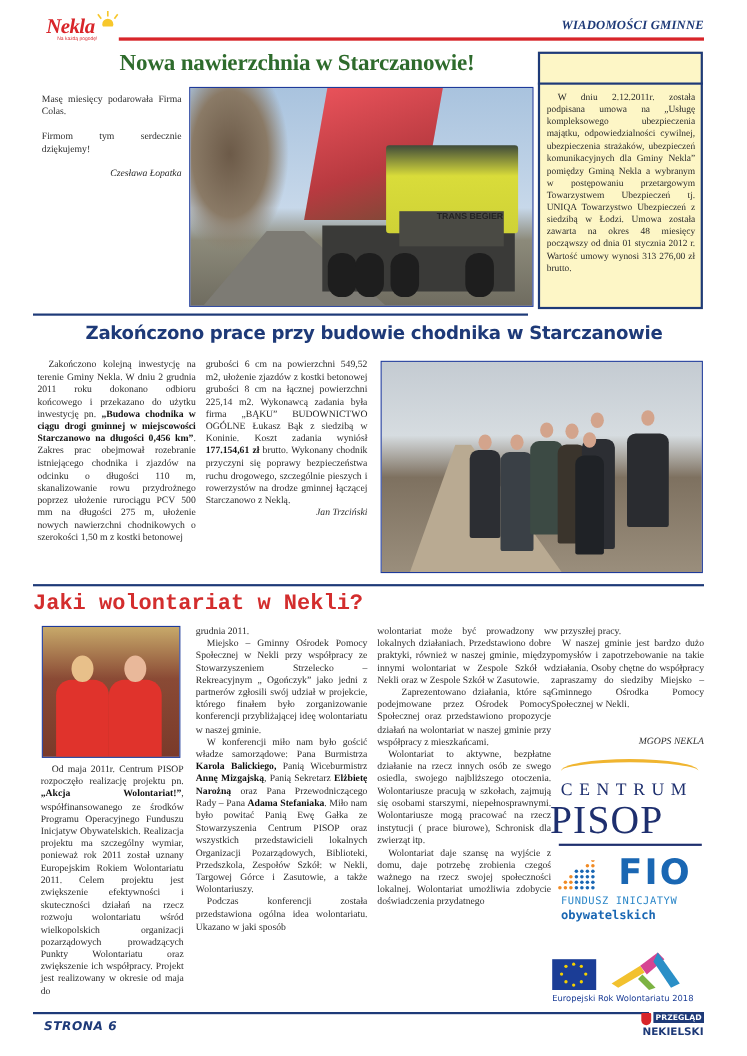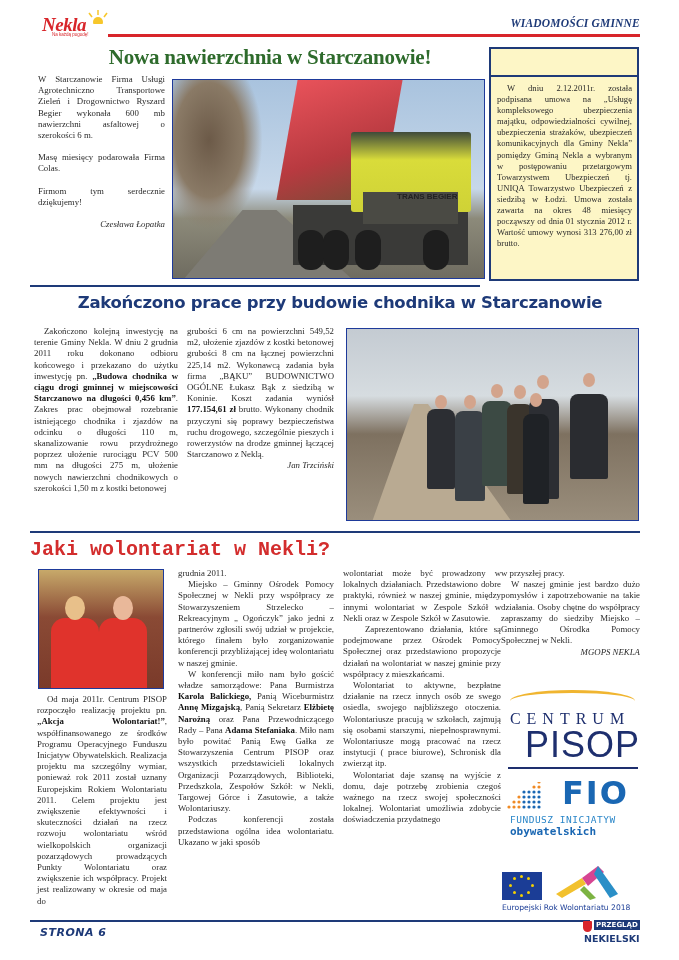--- a/index.html
+++ b/index.html
@@ -59,21 +59,21 @@
   .girl { position:absolute; width: 48px; height: 70px; top: 48px; background: #e0332c; border-radius: 14px 14px 0 0; }
   .girl-head { position:absolute; width: 20px; height: 24px; border-radius: 50%; background: #e9b89a; }
   .a3-col1 { left: 37px; top: 694px; width: 130px; }
   .a3-col2 { left: 178px; top: 568px; width: 156px; }
   .a3-col3 { left: 343px; top: 568px; width: 158px; }
   .a3-col4 { left: 501px; top: 568px; width: 139px; }
 
   .pisop { left: 500px; top: 688px; width: 140px; height: 80px; }
   .pisop-arc { position:absolute; left: 10px; top: 2px; width: 125px; height: 22px; border-top: 3px solid #f0b530; border-radius: 60% 60% 0 0; }
   .pisop-centrum { position:absolute; left: 0; top: 22px; width: 140px; text-align:center; font-family: "Liberation Serif", serif; font-size: 16px; letter-spacing: 6px; color: #1e2f6e; }
-  .pisop-name { position:absolute; left: 0; top: 36px; width: 140px; text-align:right; font-family: Liberation Sans, sans-serif; font-size: 36px; color: #1e2f6e; letter-spacing: 1px; }
+  .pisop-name { position:absolute; left: 0; top: 36px; width: 140px; text-align:left; font-family: Liberation Serif, serif; font-size: 36px; color: #1e2f6e; letter-spacing: 1px; }
   .pisop-line { position:absolute; left: 8px; top: 79px; width: 130px; height: 1.5px; background: #1e2f6e; }
 
   .fio { left: 506px; top: 778px; width: 134px; height: 60px; }
   .fio-dots { position:absolute; left: 0; top: 4px; width: 36px; height: 28px; }
   .fio-letters { position:absolute; left: 56px; top: -4px; font-family: "DejaVu Sans", sans-serif; font-weight: bold; font-size: 32px; color: #1a67b3; letter-spacing: 2px; }
   .fio-sub1 { position:absolute; left: 4px; top: 36px; font-family: "DejaVu Sans Mono", monospace; font-size: 9.5px; color: #2a86c8; letter-spacing: 0.5px; white-space: nowrap; }
   .fio-sub2 { position:absolute; left: 4px; top: 47px; font-family: "DejaVu Sans Mono", monospace; font-weight: bold; font-size: 11px; color: #1a67b3; white-space: nowrap; }
 
   .eu { left: 502px; top: 862px; width: 138px; height: 52px; }
   .eu-flag { position:absolute; left: 0; top: 10px; width: 40px; height: 28px; background: #1b3d96; }
@@ -101,21 +101,20 @@
     </g>
   </svg>
   <span class="logo-text">Nekla</span>
   <span class="logo-tag">Na każdą pogodę!</span>
 </div>
 <div class="abs header-line"></div>
 <div class="abs header-title">WIADOMOŚCI GMINNE</div>
 
 <h1 class="abs a1-title">Nowa nawierzchnia w Starczanowie!</h1>
 <div class="abs text a1-text">
-  <p>W Starczanowie Firma Usługi Agrotechniczno Transportowe Zieleń i Drogownictwo Ryszard Begier wykonała 600 mb nawierzchni asfaltowej o szerokości 6 m.</p>
   <p style="margin-top:11px">Masę miesięcy podarowała Firma Colas.</p>
   <p style="margin-top:11px">Firmom tym serdecznie dziękujemy!</p>
   <p style="margin-top:11px" class="author">Czesława Łopatka</p>
 </div>
 <div class="abs photo a1-photo" title="Ciężarówka wywrotka wylewająca asfalt na drodze">
   <div class="trees"></div>
   <div class="road"></div>
   <div class="truck-box"></div>
   <div class="truck-base"></div>
   <div class="truck-cab"></div>
@@ -182,21 +181,21 @@
 </div>
 <div class="abs text a3-col3">
   <p>wolontariat może być prowadzony w lokalnych działaniach. Przedstawiono dobre praktyki, również w naszej gminie, między innymi wolontariat w Zespole Szkół w Nekli oraz w Zespole Szkół w Zasutowie.</p>
   <p class="indent" style="text-indent:22px">Zaprezentowano działania, które są podejmowane przez Ośrodek Pomocy Społecznej oraz przedstawiono propozycje działań na wolontariat w naszej gminie przy współpracy z mieszkańcami.</p>
   <p class="indent">Wolontariat to aktywne, bezpłatne działanie na rzecz innych osób ze swego osiedla, swojego najbliższego otoczenia. Wolontariusze pracują w szkołach, zajmują się osobami starszymi, niepełnosprawnymi. Wolontariusze mogą pracować na rzecz instytucji ( prace biurowe), Schronisk dla zwierząt itp.</p>
   <p class="indent">Wolontariat daje szansę na wyjście z domu, daje potrzebę zrobienia czegoś ważnego na rzecz swojej społeczności lokalnej. Wolontariat umożliwia zdobycie doświadczenia przydatnego</p>
 </div>
 <div class="abs text a3-col4">
   <p>w przyszłej pracy.</p>
   <p class="indent">W naszej gminie jest bardzo dużo pomysłów i zapotrzebowanie na takie działania. Osoby chętne do współpracy zapraszamy do siedziby Miejsko – Gminnego Ośrodka Pomocy Społecznej w Nekli.</p>
-  <p class="author" style="margin-top:1px">MGOPS NEKLA</p>
+  <p class="author" style="margin-top:22px">MGOPS NEKLA</p>
 </div>
 
 <div class="abs pisop">
   <div class="pisop-arc"></div>
   <div class="pisop-centrum">CENTRUM</div>
   <div class="pisop-name">PISOP</div>
   <div class="pisop-line"></div>
 </div>
 <div class="abs fio">
   <svg class="fio-dots" viewBox="0 0 36 28">

